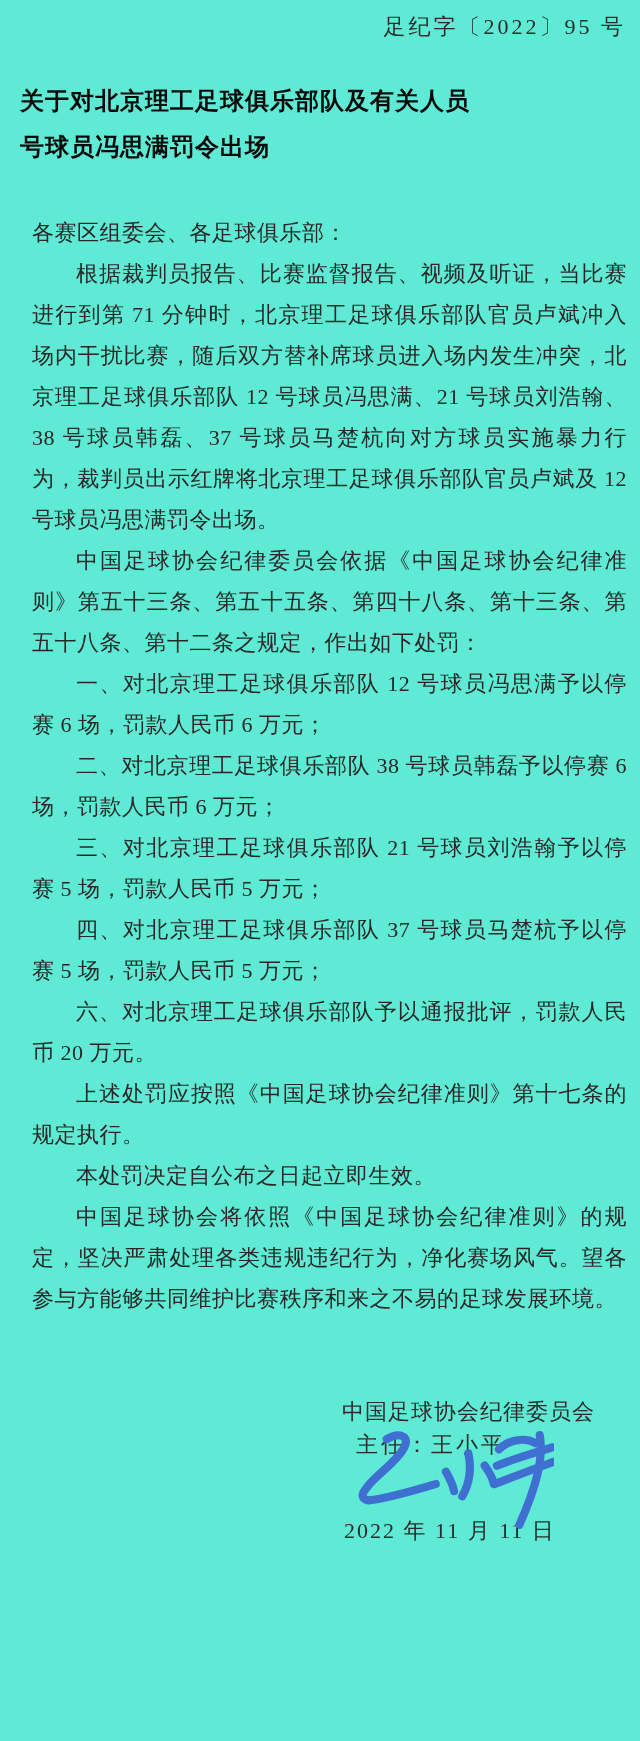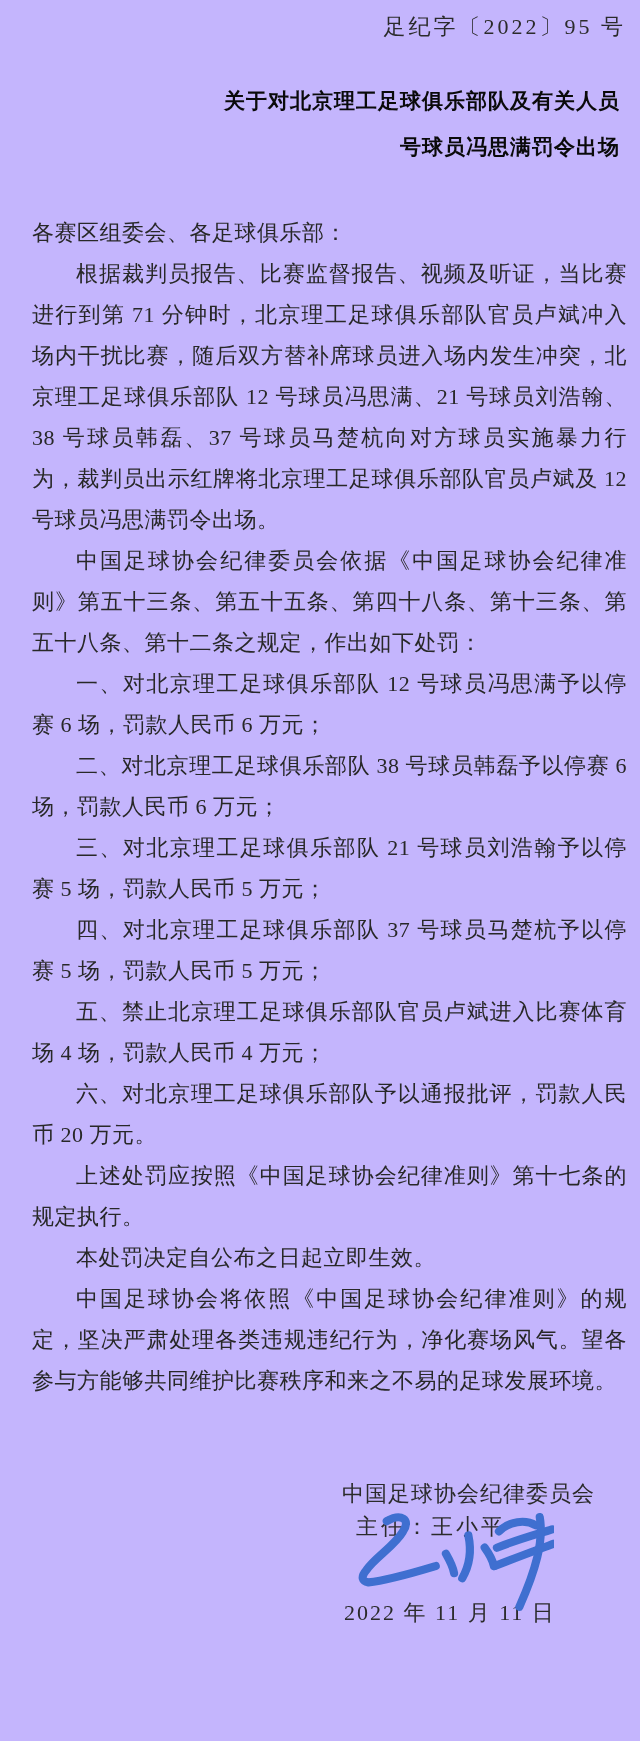--- a/index.html
+++ b/index.html
@@ -1,35 +1,35 @@
 <!DOCTYPE html>
 <html><head>
 <meta charset="utf-8">
 <style>
   html, body { margin: 0; padding: 0; background: #ffffff; }
   .page {
     position: relative;
     width: 640px;
     height: 1741px;
-    background: #c4b5fd;
+    background: #5eead4;
     overflow: hidden;
     font-family: "Liberation Serif", serif;
     color: #222222;
   }
   .doc-number {
     padding: 12px 14px 0 0;
     text-align: right;
     font-size: 22px;
     letter-spacing: 3px;
     color: #2b2b2b;
   }
   .doc-title {
     margin: 36px 20px 0 20px;
-    text-align: right;
-    font-size: 21px;
+    text-align: left;
+    font-size: 24px;
     line-height: 46px;
     font-weight: bold;
     color: #0a0a0a;
     letter-spacing: 1px;
   }
   .doc-title span { display: block; }
   .body-text {
     margin: 42px 13px 0 32px;
     font-size: 22px;
     line-height: 41px;
@@ -80,21 +80,20 @@
 
   <div class="body-text">
     <p class="salutation">各赛区组委会、各足球俱乐部：</p>
     <div>
         <p class="para">根据裁判员报告、比赛监督报告、视频及听证，当比赛进行到第 71 分钟时，北京理工足球俱乐部队官员卢斌冲入场内干扰比赛，随后双方替补席球员进入场内发生冲突，北京理工足球俱乐部队 12 号球员冯思满、21 号球员刘浩翰、38 号球员韩磊、37 号球员马楚杭向对方球员实施暴力行为，裁判员出示红牌将北京理工足球俱乐部队官员卢斌及 12 号球员冯思满罚令出场。</p>
         <p class="para">中国足球协会纪律委员会依据《中国足球协会纪律准则》第五十三条、第五十五条、第四十八条、第十三条、第五十八条、第十二条之规定，作出如下处罚：</p>
         <p class="para">一、对北京理工足球俱乐部队 12 号球员冯思满予以停赛 6 场，罚款人民币 6 万元；</p>
         <p class="para">二、对北京理工足球俱乐部队 38 号球员韩磊予以停赛 6 场，罚款人民币 6 万元；</p>
         <p class="para">三、对北京理工足球俱乐部队 21 号球员刘浩翰予以停赛 5 场，罚款人民币 5 万元；</p>
         <p class="para">四、对北京理工足球俱乐部队 37 号球员马楚杭予以停赛 5 场，罚款人民币 5 万元；</p>
-        <p class="para">五、禁止北京理工足球俱乐部队官员卢斌进入比赛体育场 4 场，罚款人民币 4 万元；</p>
         <p class="para">六、对北京理工足球俱乐部队予以通报批评，罚款人民币 20 万元。</p>
         <p class="para">上述处罚应按照《中国足球协会纪律准则》第十七条的规定执行。</p>
         <p class="para">本处罚决定自公布之日起立即生效。</p>
         <p class="para">中国足球协会将依照《中国足球协会纪律准则》的规定，坚决严肃处理各类违规违纪行为，净化赛场风气。望各参与方能够共同维护比赛秩序和来之不易的足球发展环境。</p>
       </div>
   </div>
 
   <div class="sig-block">
     <div class="sig-org">中国足球协会纪律委员会</div>
     <div class="sig-signer">主任：王小平</div>

